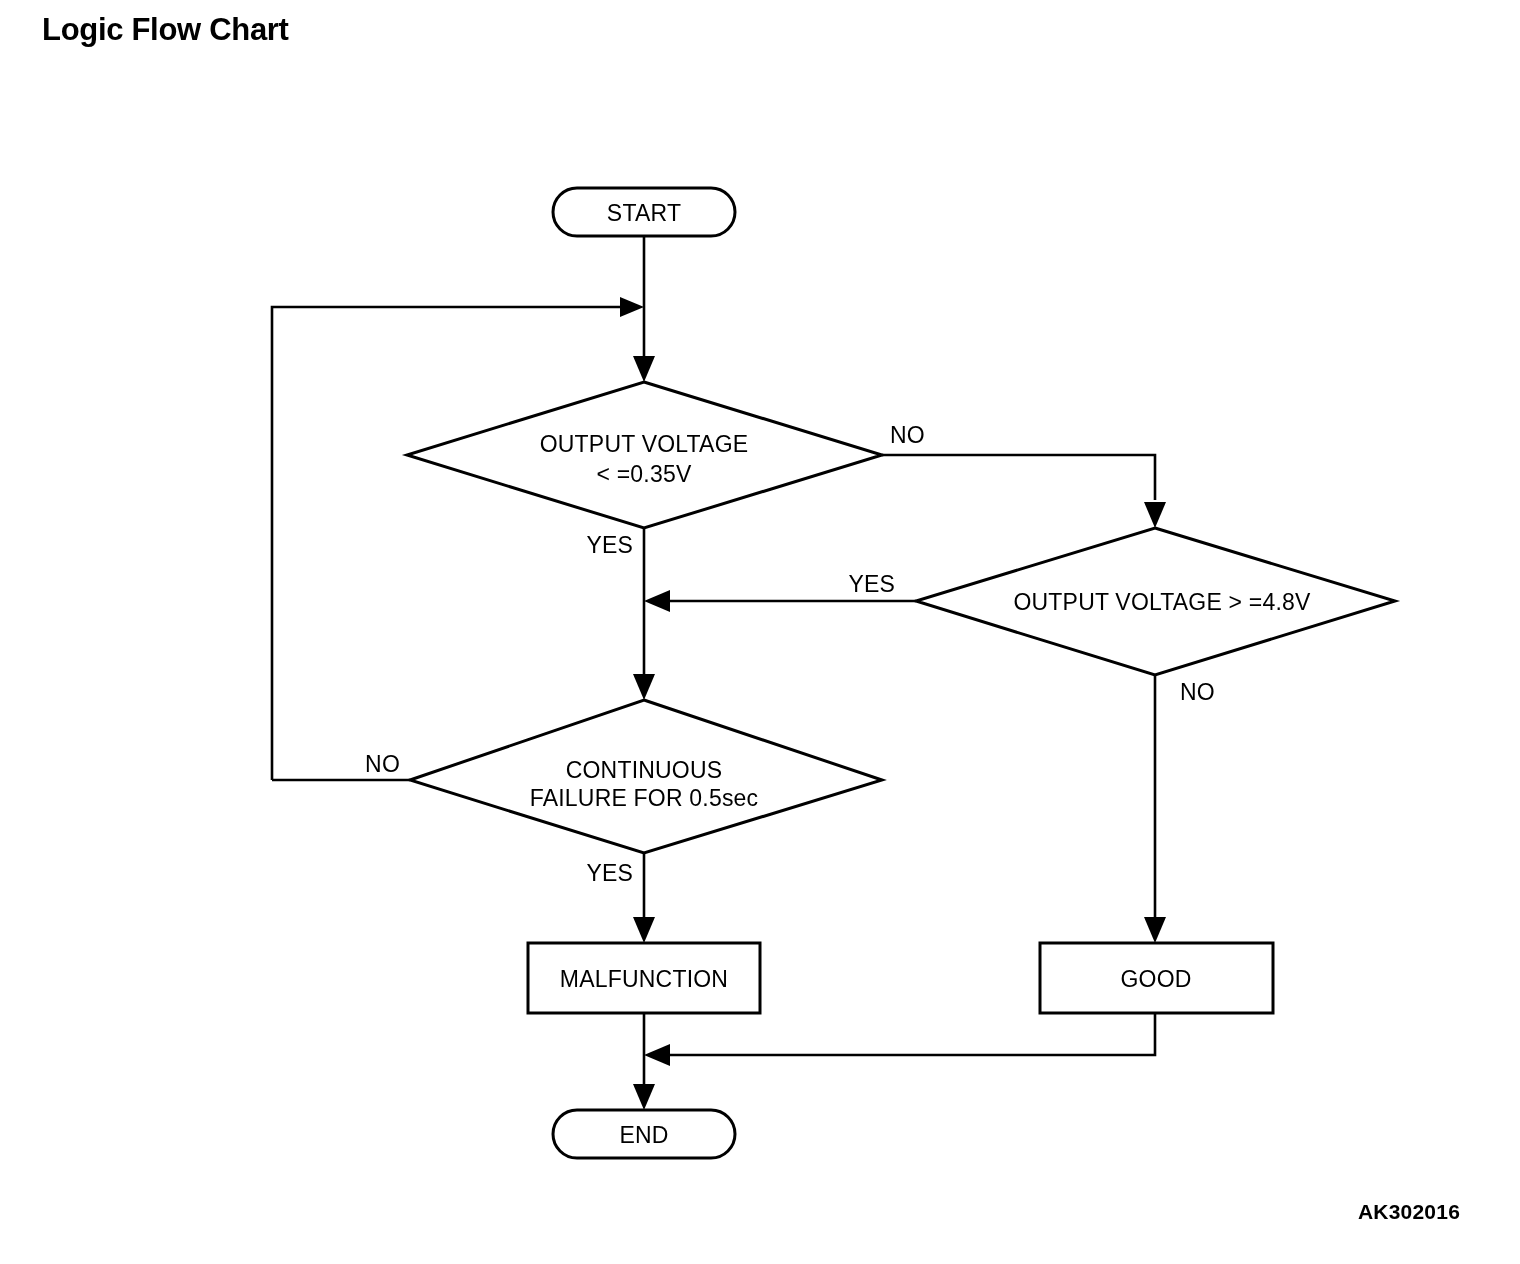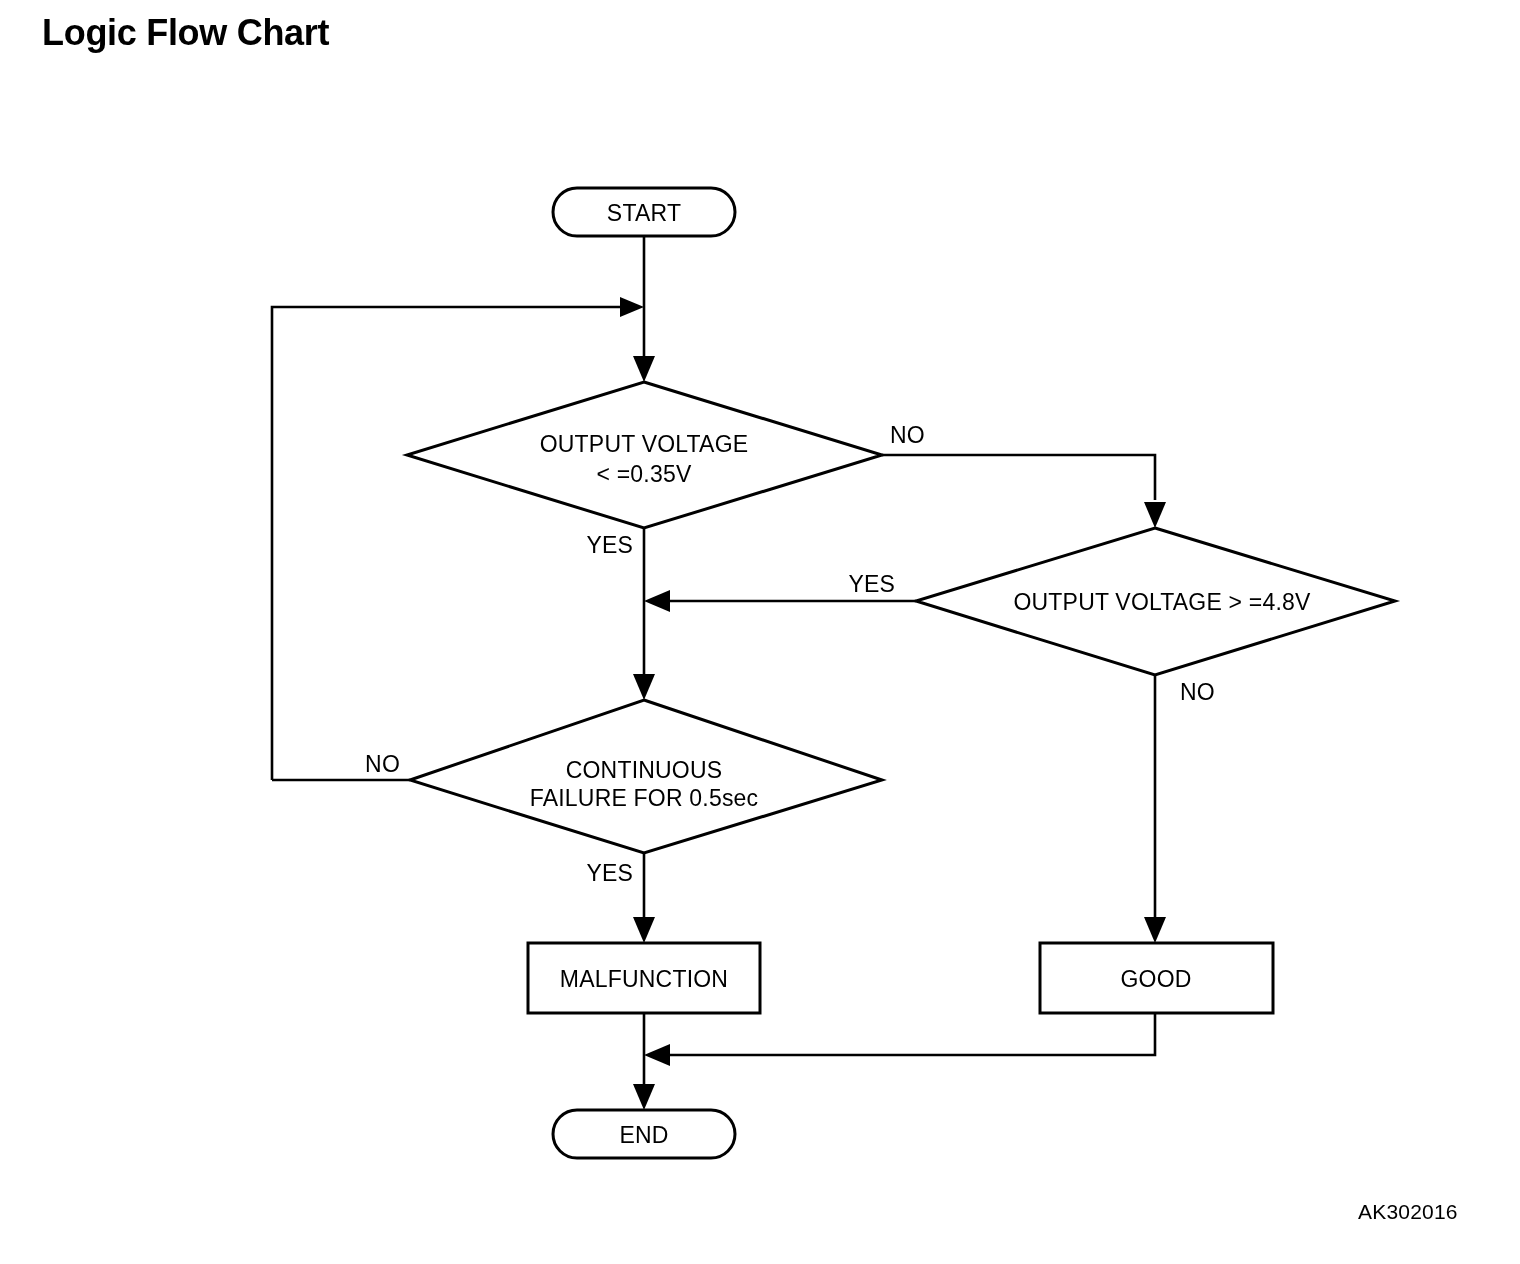--- a/index.html
+++ b/index.html
@@ -12,31 +12,31 @@
     height: 1264px;
     position: relative;
     overflow: hidden;
     font-family: "Liberation Sans", sans-serif;
     color: #000000;
   }
   #page-title {
     position: absolute;
     left: 42px;
     top: 12px;
-    font-size: 36px;
+    font-size: 31px;
     font-weight: bold;
     letter-spacing: -0.3px;
     white-space: nowrap;
   }
   #watermark {
     position: absolute;
     left: 1358px;
     top: 1200px;
     font-size: 21px;
-    font-weight: normal;
+    font-weight: bold;
     letter-spacing: 0.2px;
     white-space: nowrap;
   }
   #flow-canvas {
     position: absolute;
     left: 0;
     top: 0;
     width: 1520px;
     height: 1264px;
   }

